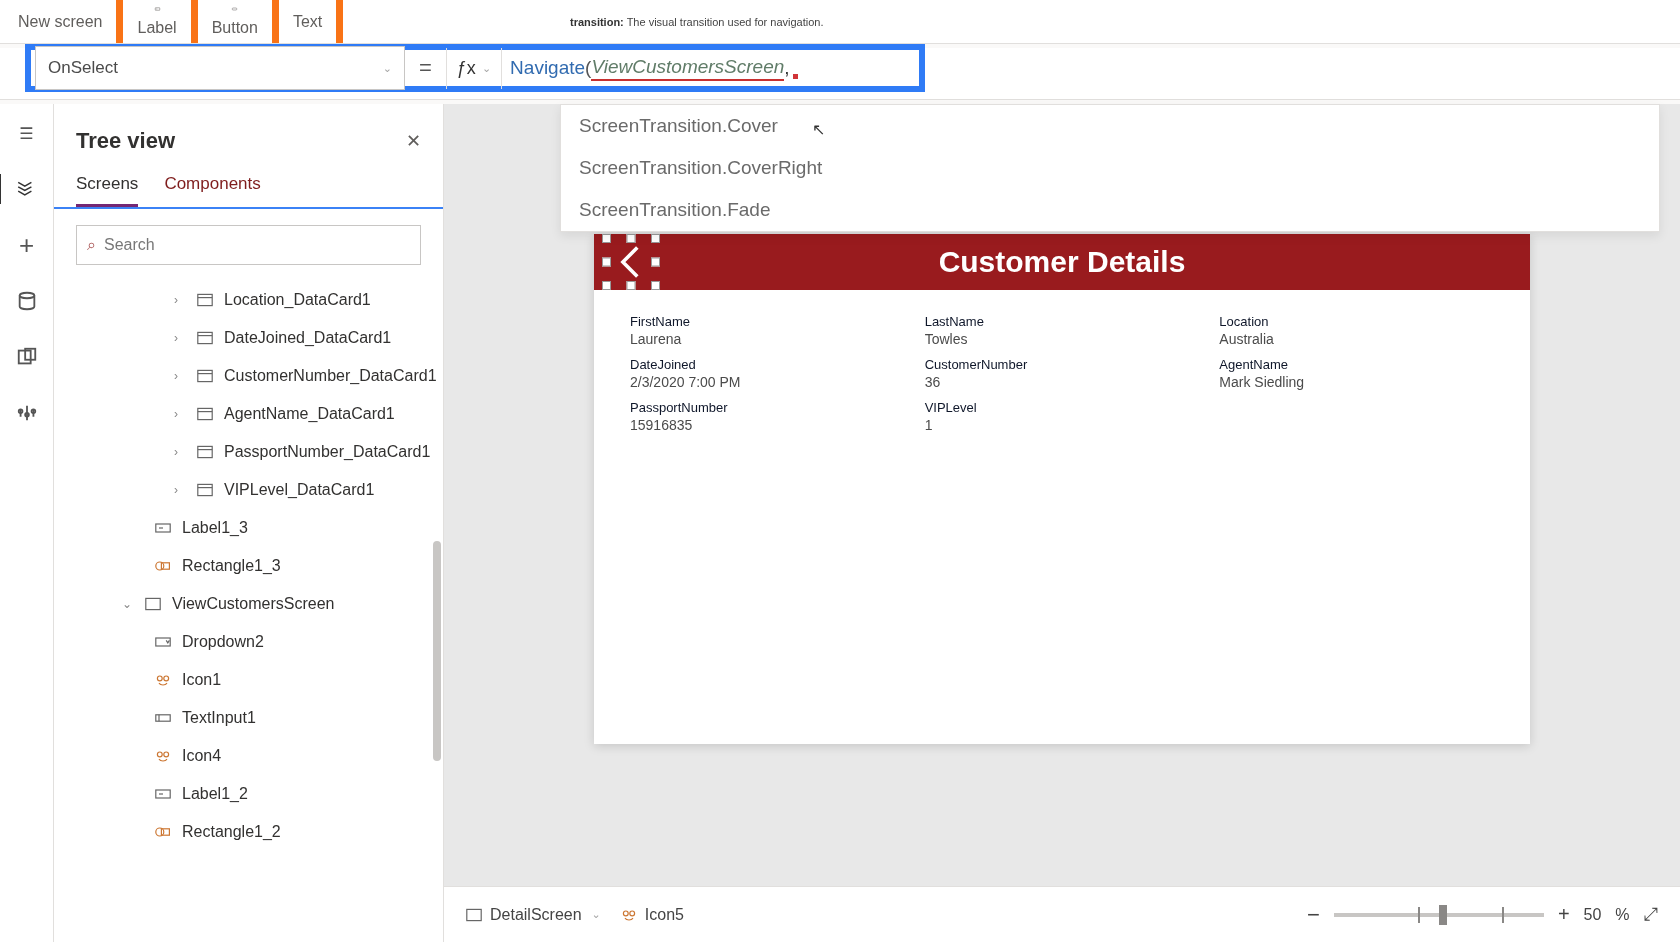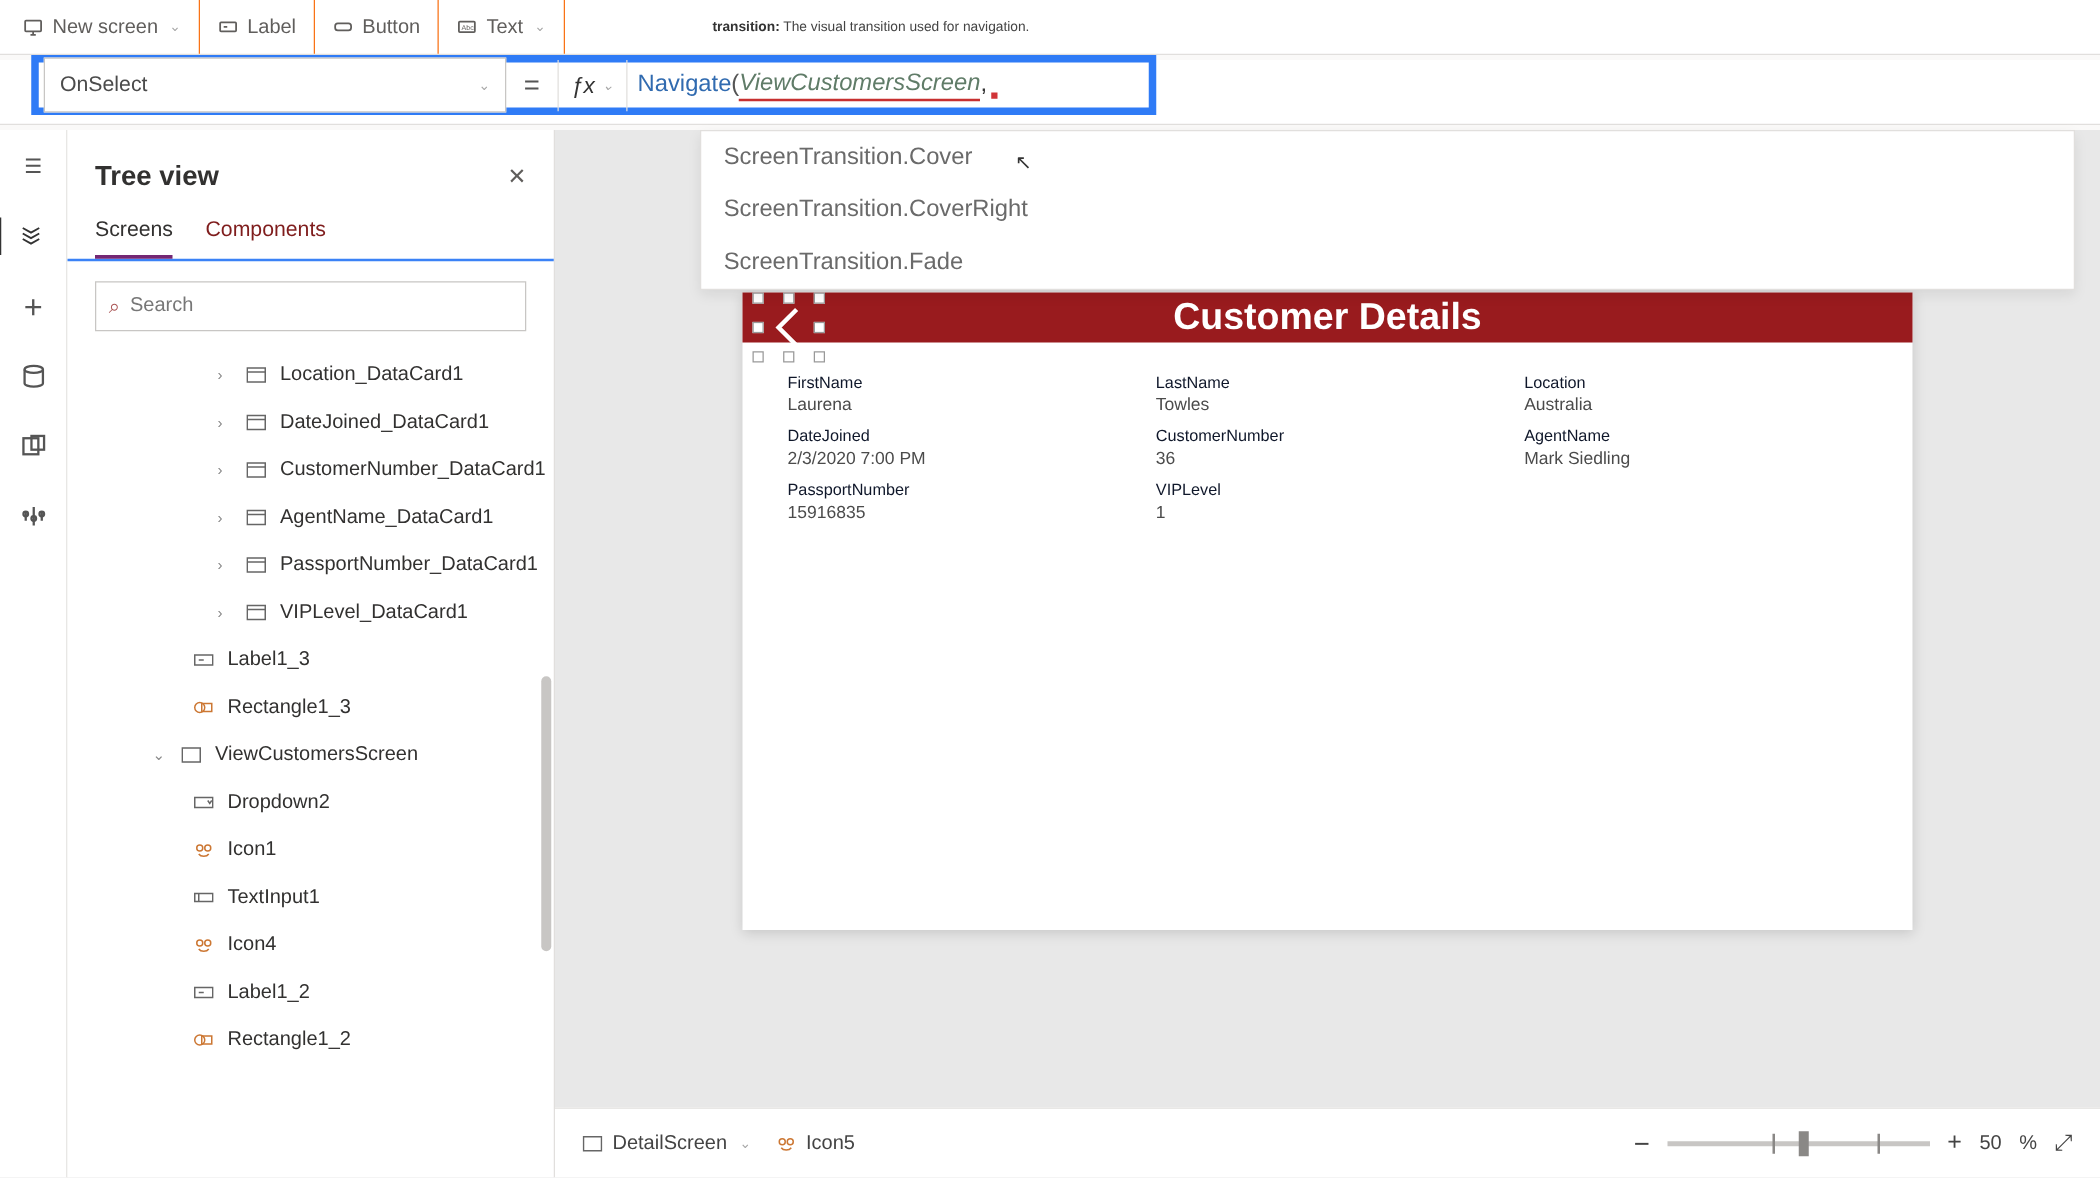--- a/index.html
+++ b/index.html
@@ -1,30 +1,30 @@
 <!DOCTYPE html>
 <html><head>
 <meta charset="utf-8">
 <style>
 * { box-sizing: border-box; margin: 0; padding: 0; font-family: "Segoe UI", Arial, sans-serif; }
 body { background: #faf9f8; width: 1680px; height: 942px; overflow: hidden; position: relative; }
 
 
 .ribbon { height: 44px; background: #fff; border-bottom: 1px solid #e1dfdd; display: flex; align-items: center; padding: 0 4px; }
-.ribbon-item { display: flex; align-items: center; gap: 7px; padding: 6px 14px; color: #605e5c; font-size: 16px; border-right: 1px solid #f97316; height: 100%; cursor: pointer; }
+.ribbon-item { display: flex; align-items: center; gap: 7px; padding: 6px 14px; color: #605e5c; font-size: 16px; border-right: 7px solid #f97316; height: 100%; cursor: pointer; flex-direction: column; }
 .ribbon-item svg { width: 17px; height: 17px; }
 .ribbon-chev { font-size: 11px; color: #a5a5a5; margin-left: 2px; }
 .tooltip-bar { position: absolute; left: 570px; top: 16px; font-size: 11px; color: #444; }
 .tooltip-bar b { color: #333; }
 
 
 .formula-row-wrap { position: absolute; top: 44px; left: 25px; width: 900px; height: 48px; border: 6px solid #2f7bf6; background: #fff; display: flex; align-items: center; padding: 0 4px; z-index: 5; }
 .prop-select { display: flex; align-items: center; justify-content: space-between; width: 370px; height: 44px; border: 1px solid #c8c6c4; background: #fff; padding: 0 12px; font-size: 17px; color: #4b4b4b; }
 .eq { padding: 0 14px; font-size: 22px; color: #555; }
-.fx-btn { display:flex; align-items:center; gap:4px; font-style: italic; font-size: 18px; color: #333; border:1px solid #e1dfdd; border-top:none; border-bottom:none; padding: 10px 10px; }
+.fx-btn { display:flex; align-items:center; gap:4px; font-size: 18px; color: #333; border:1px solid #e1dfdd; border-top:none; border-bottom:none; padding: 10px 10px; }
 .fx-input { flex:1; height:44px; display:flex; align-items:center; padding: 0 8px; font-size: 19px; font-family: Consolas, monospace; }
 .tok-nav { color: #316bb0; }
 .tok-paren { color: #555; }
 .tok-scr { font-style: italic; color: #607c68; border-bottom: 2px solid #c73030; padding-bottom:1px; }
 .tok-comma { color:#333; }
 .cursor-dot { width:5px; height:5px; background:#d13438; display:inline-block; margin-left:3px; position:relative; top:8px; }
 .formula-bar-bg { position: absolute; top: 48px; left: 0; right:0; height: 52px; background:#fff; border-bottom:1px solid #e1dfdd; }
 
 
 .ac-drop { position: absolute; top: 104px; left: 560px; width: 1100px; background: #fff; border: 1px solid #e1dfdd; box-shadow: 0 4px 10px rgba(0,0,0,.08); z-index: 4; }
@@ -52,21 +52,21 @@
 .ti-l0c { padding-left: 100px; }
 .ti-screen { padding-left: 68px; }
 .ti-child { padding-left: 100px; }
 .expand-ic { width:12px; color:#888; font-size:12px; }
 .node-ic { width:18px; height:15px; display:inline-flex; align-items:center; justify-content:center; }
 .node-ic svg { width:16px; height:14px; }
 
 
 .canvas-wrap { position:absolute; top:104px; left:444px; right:0; bottom:56px; background:#e8e8e8; display:flex; justify-content:center; padding-top:130px; overflow:hidden; }
 .phone { width:936px; height:510px; background:#fff; box-shadow:0 2px 10px rgba(0,0,0,.15); }
-.phone-header { background:#991b1e; height:40px; display:flex; align-items:center; justify-content:center; position:relative; }
+.phone-header { background:#991b1e; height:56px; display:flex; align-items:center; justify-content:center; position:relative; }
 .phone-header h1 { color:#fff; font-size:30px; font-weight:700; }
 .back-select { position:absolute; left:12px; top:4px; width:50px; height:48px; display:flex; align-items:center; justify-content:center; }
 .back-select svg { stroke:#fff; stroke-width:4; fill:none; }
 .sel-handle { width:9px; height:9px; background:#fff; border:1px solid #999; position:absolute; }
 .sel-tl{top:-4px;left:-4px} .sel-tr{top:-4px;right:-4px} .sel-bl{bottom:-4px;left:-4px} .sel-br{bottom:-4px;right:-4px}
 .sel-tm{top:-4px;left:50%;transform:translateX(-50%)} .sel-bm{bottom:-4px;left:50%;transform:translateX(-50%)}
 .sel-ml{left:-4px;top:50%;transform:translateY(-50%)} .sel-mr{right:-4px;top:50%;transform:translateY(-50%)}
 .form-grid { display:grid; grid-template-columns: repeat(3,1fr); gap:10px 20px; padding:24px 36px; }
 .field-lbl { color:#0f172a; font-size:13px; }
 .field-val { color:#4b4b4b; font-size:14px; margin-top:2px; }

